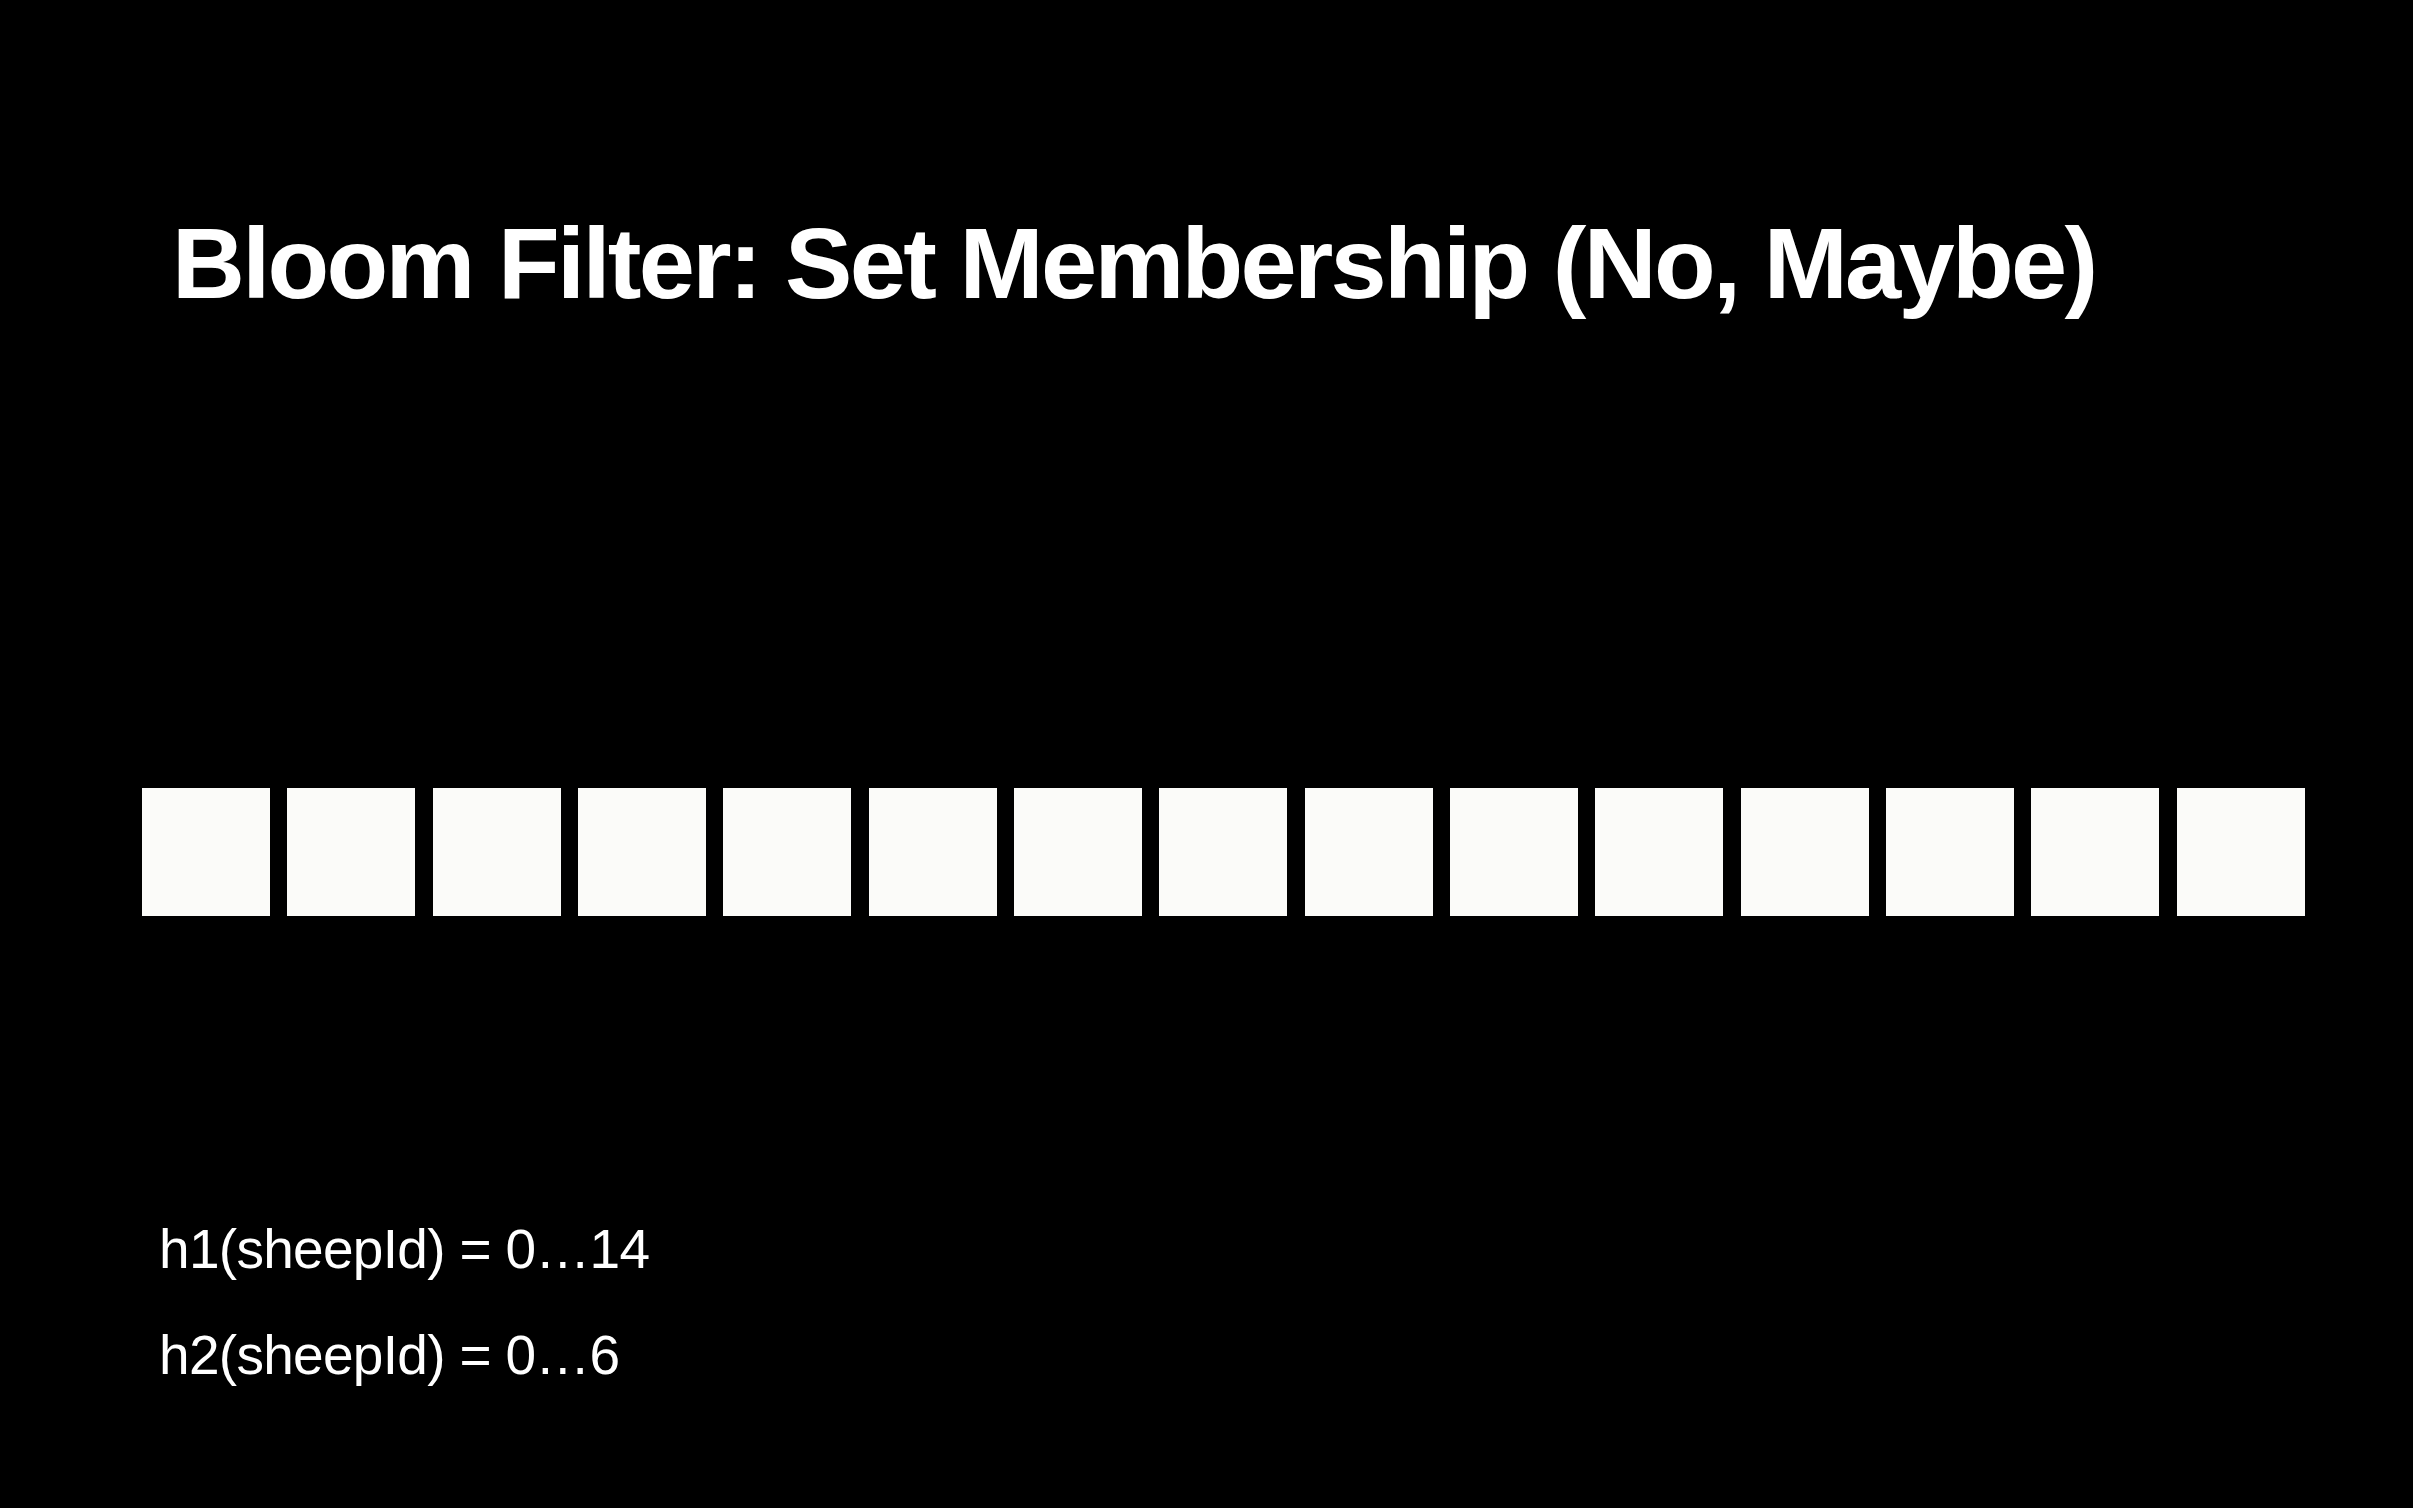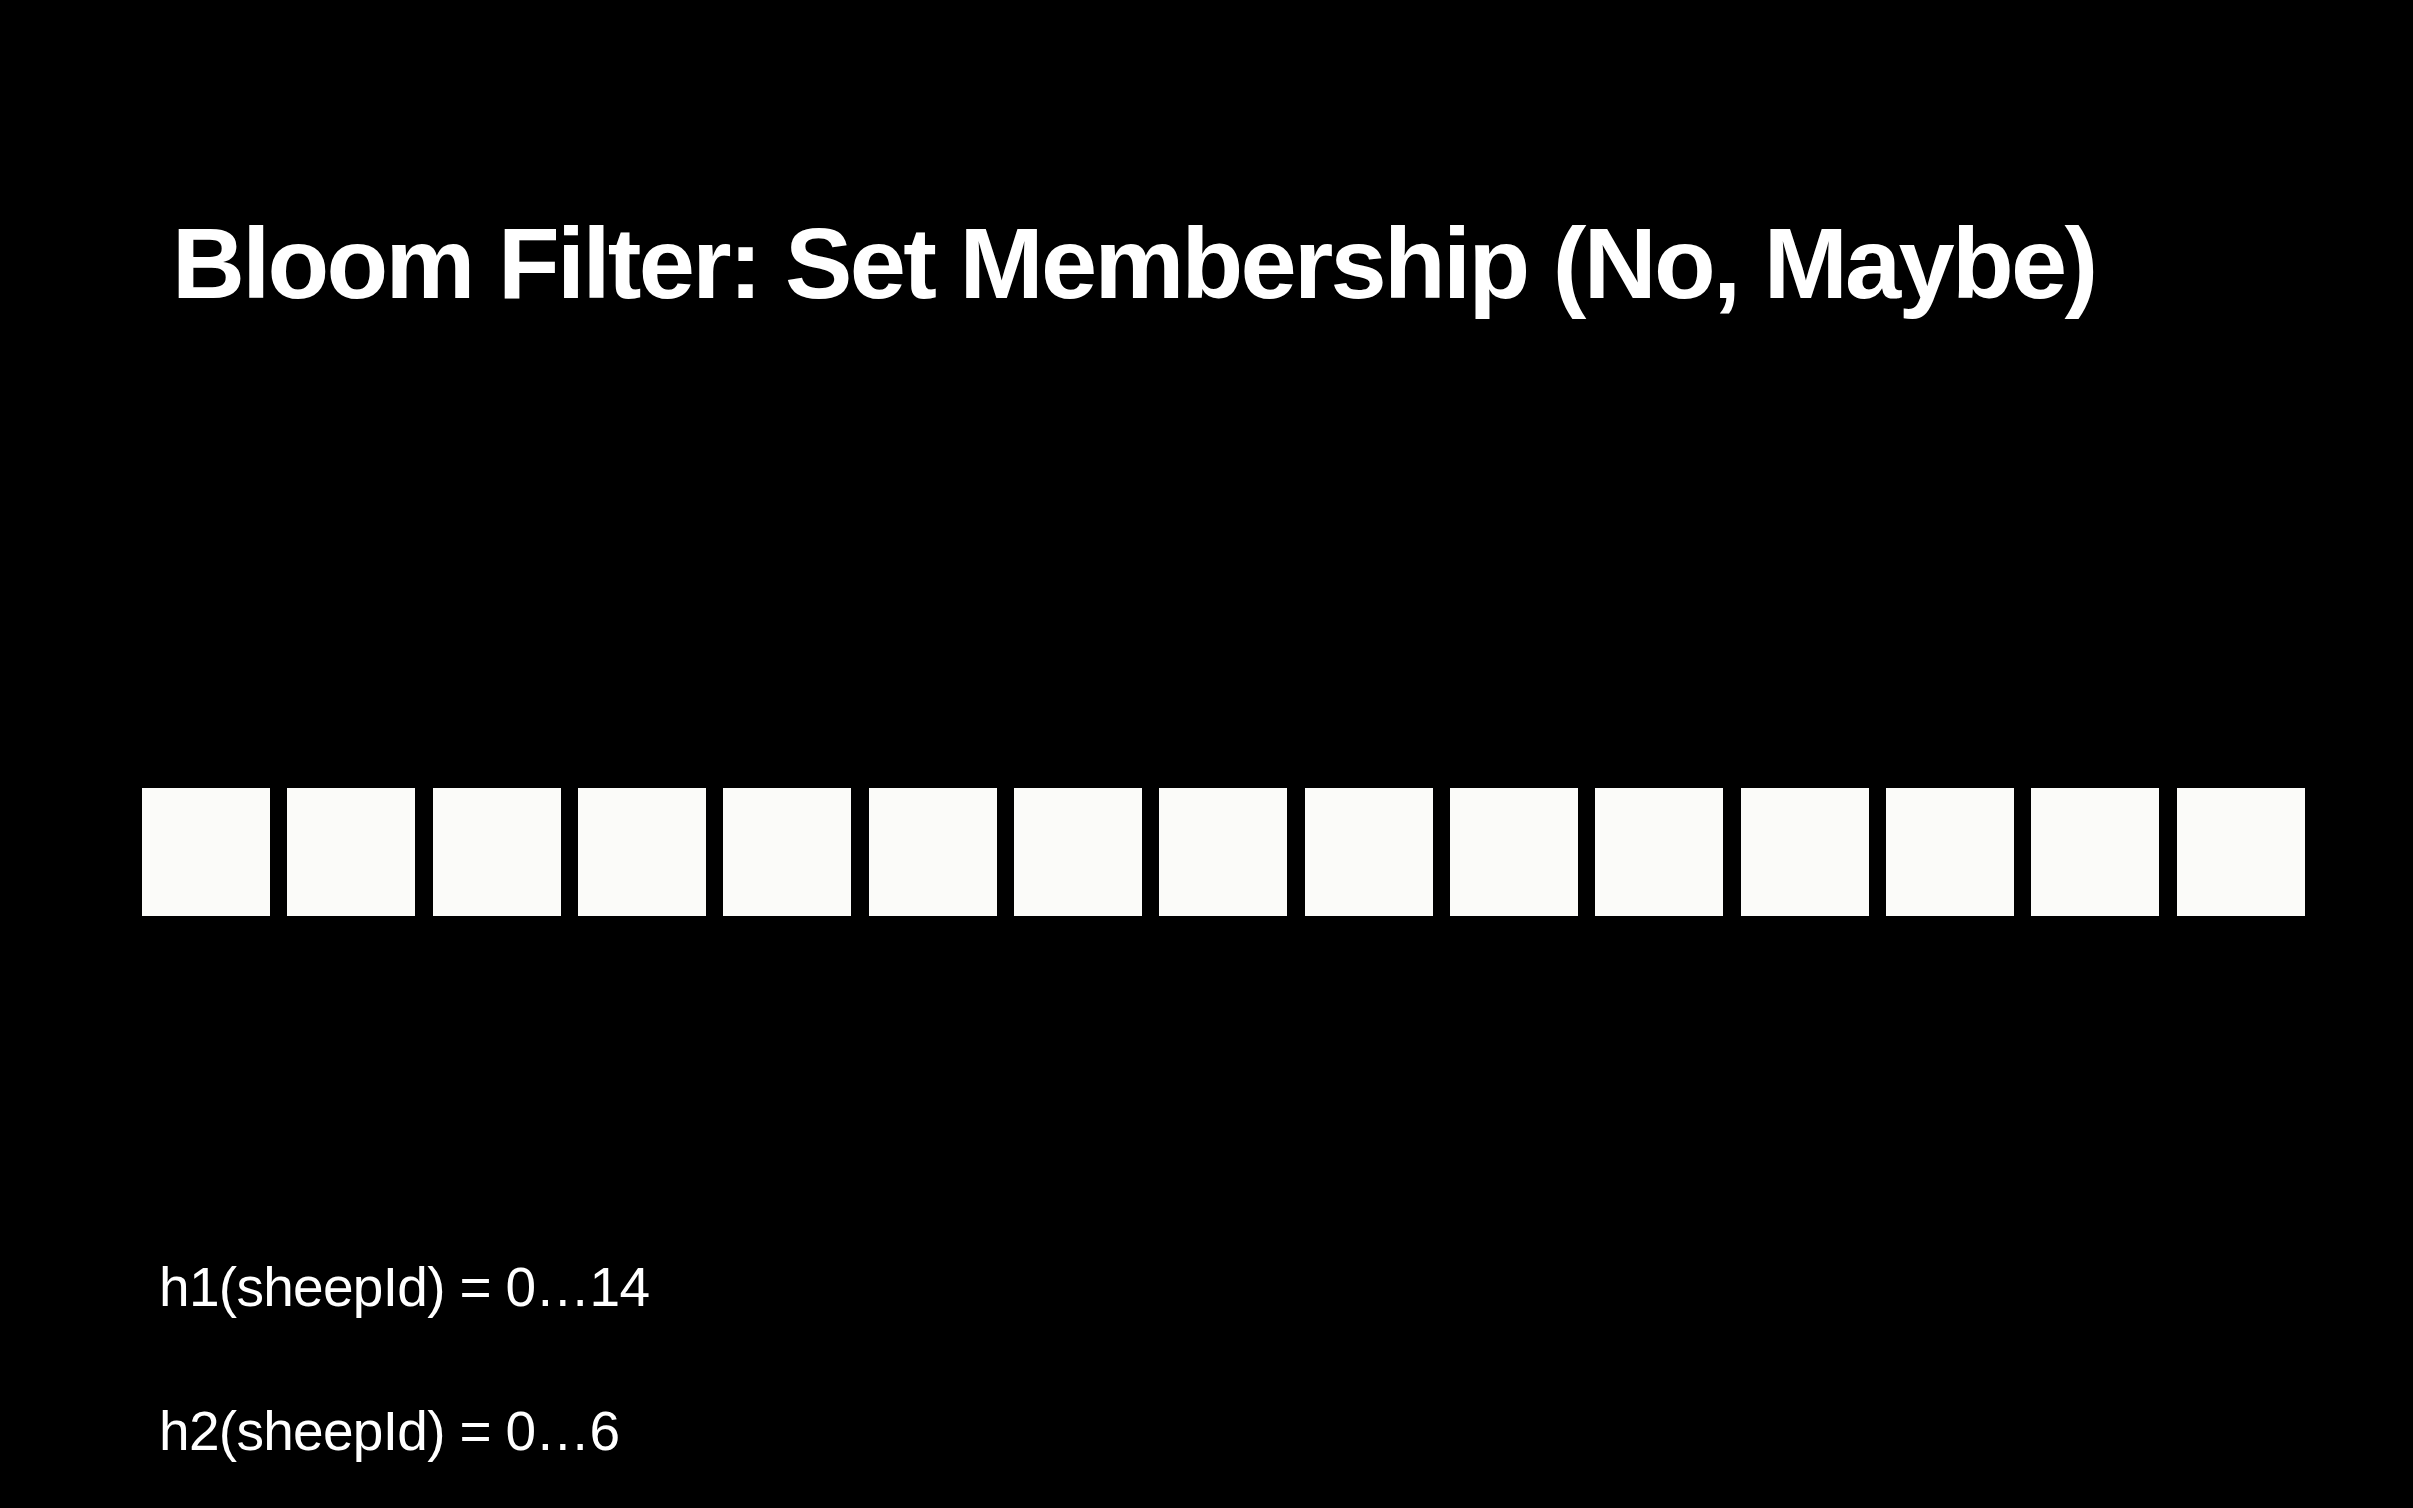--- a/index.html
+++ b/index.html
@@ -46,21 +46,20 @@
     position: absolute;
     left: 91px;
     top: 1145px;
     font-size: 55px;
     font-weight: 400;
     line-height: 1.31;
     letter-spacing: -0.7px;
   }
   .hash-line {
     display: block;
-    margin-top: 38px;
   }
 </style>
 </head>
 <body>
 
 <div class="slide">
 
   <h1 class="title">Bloom Filter: Set Membership (No, Maybe)</h1>
 
   <div class="bit-row">

